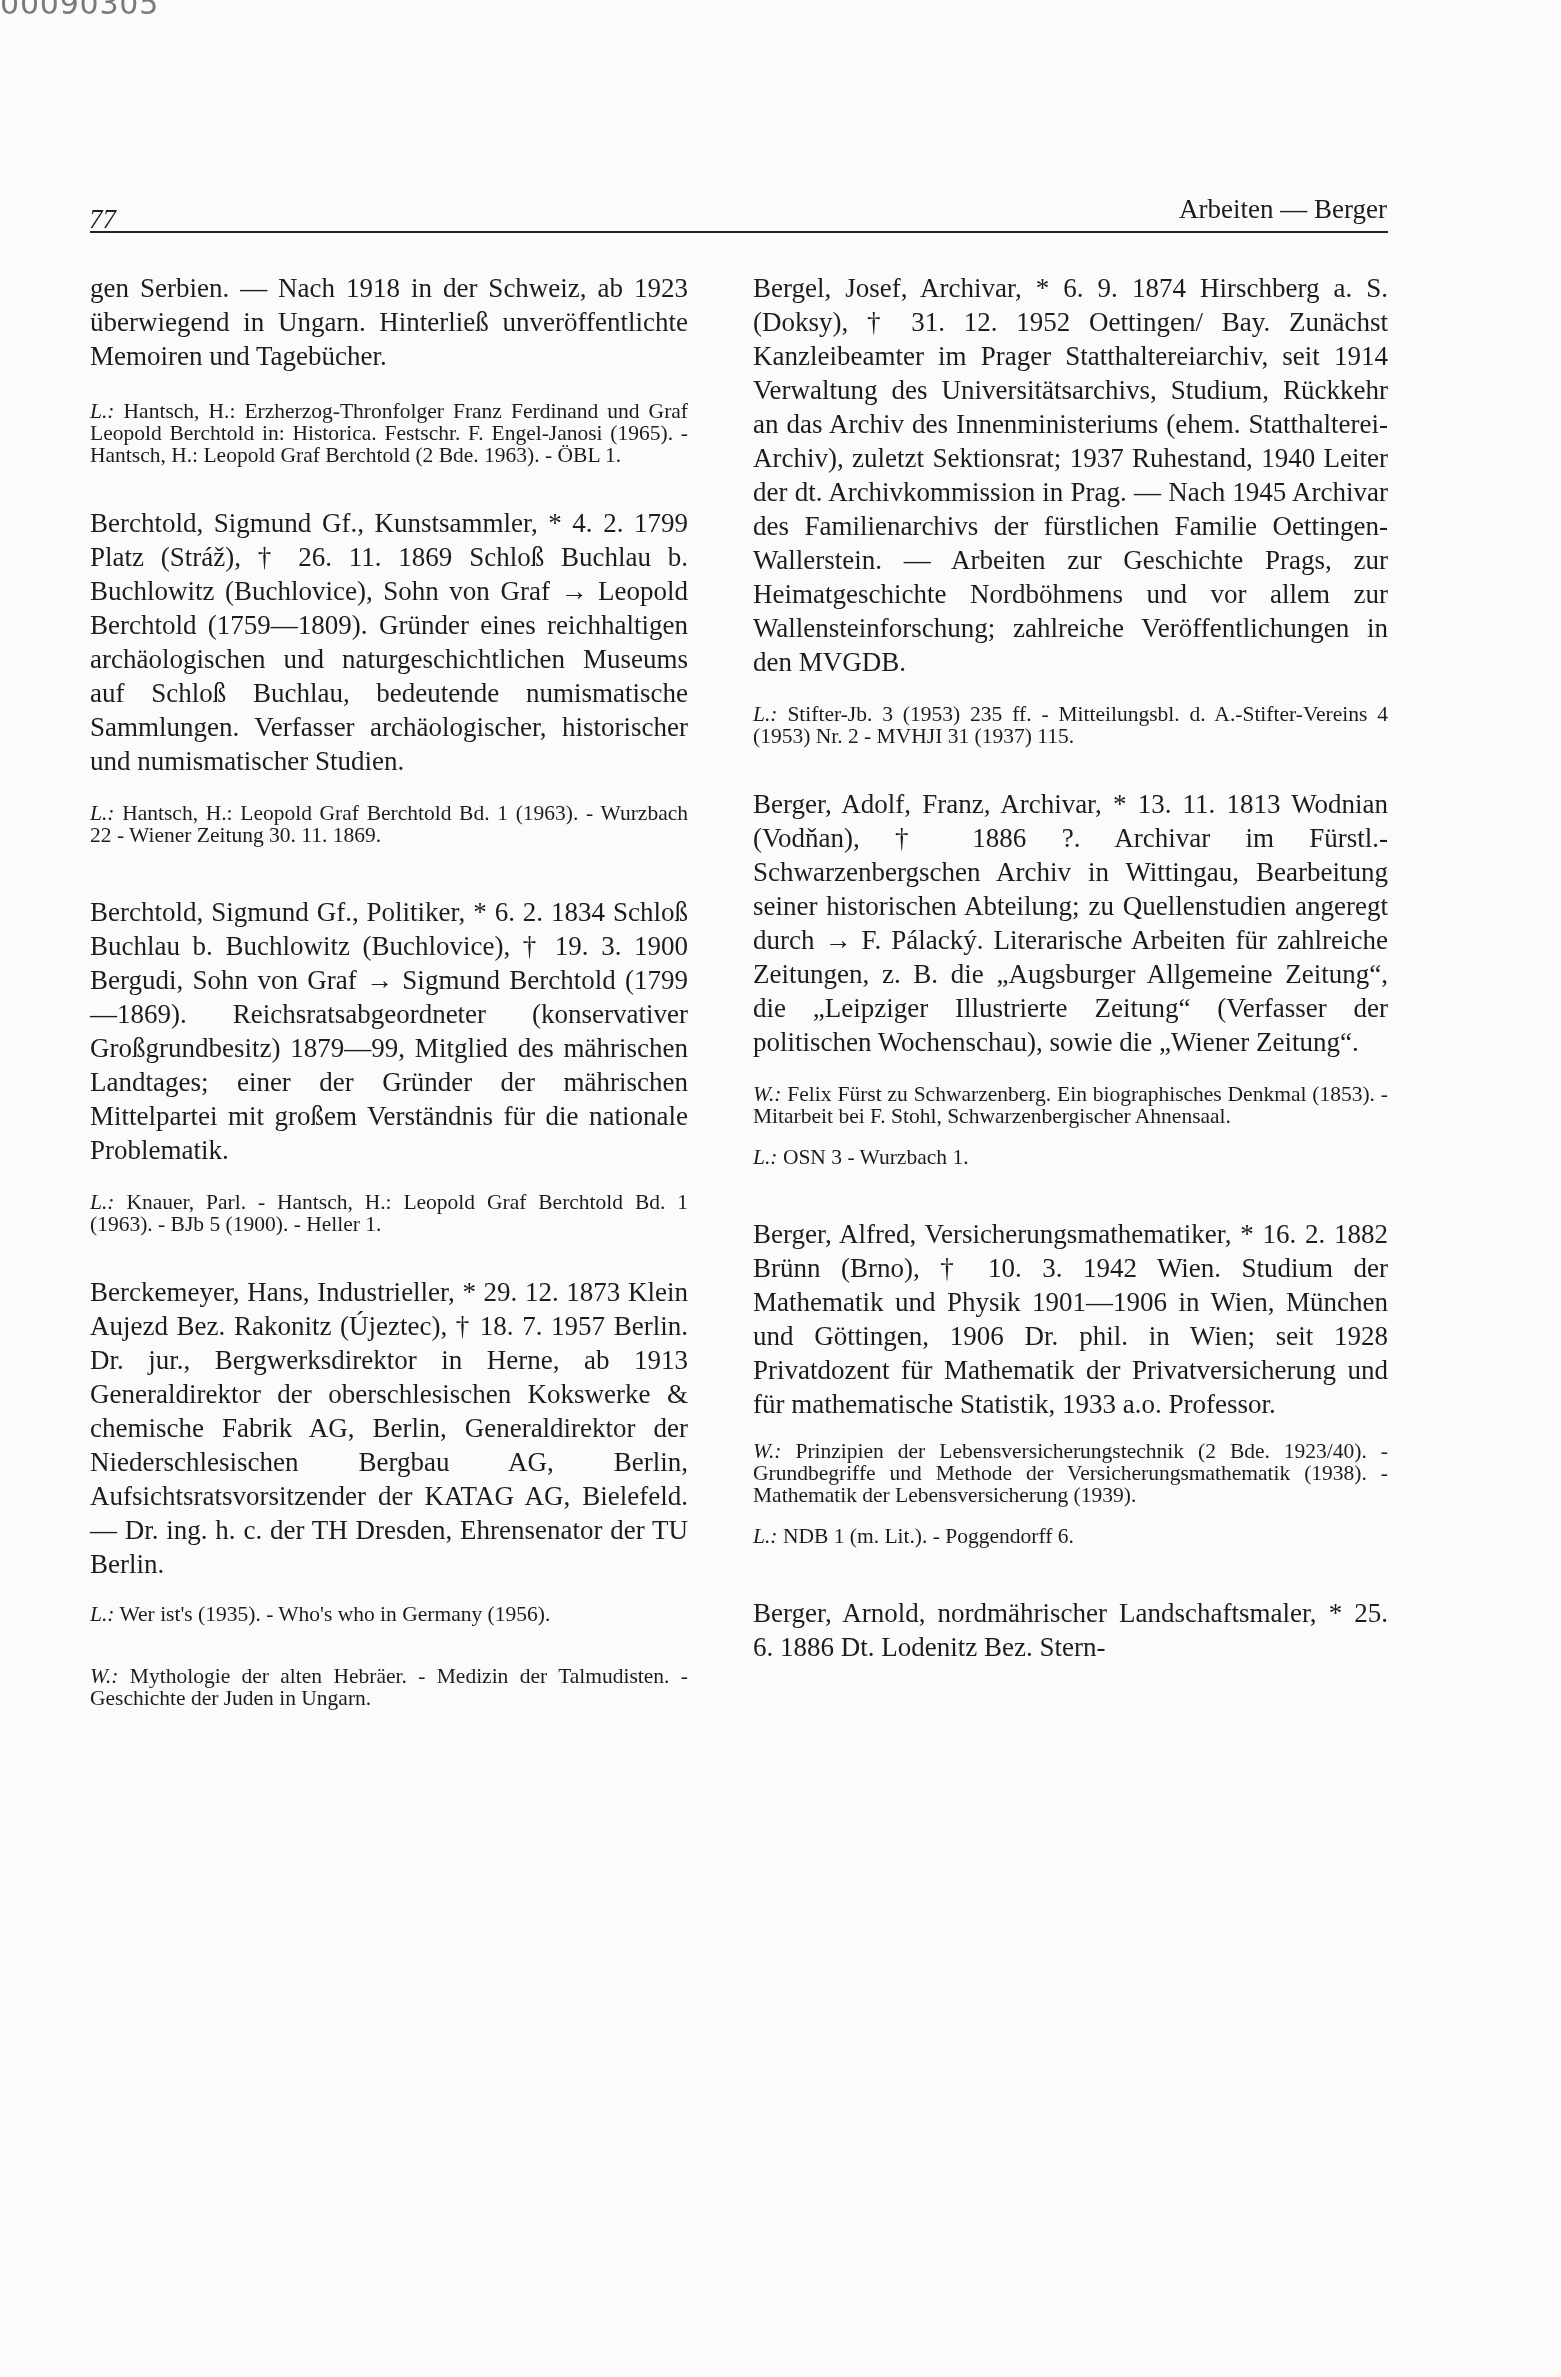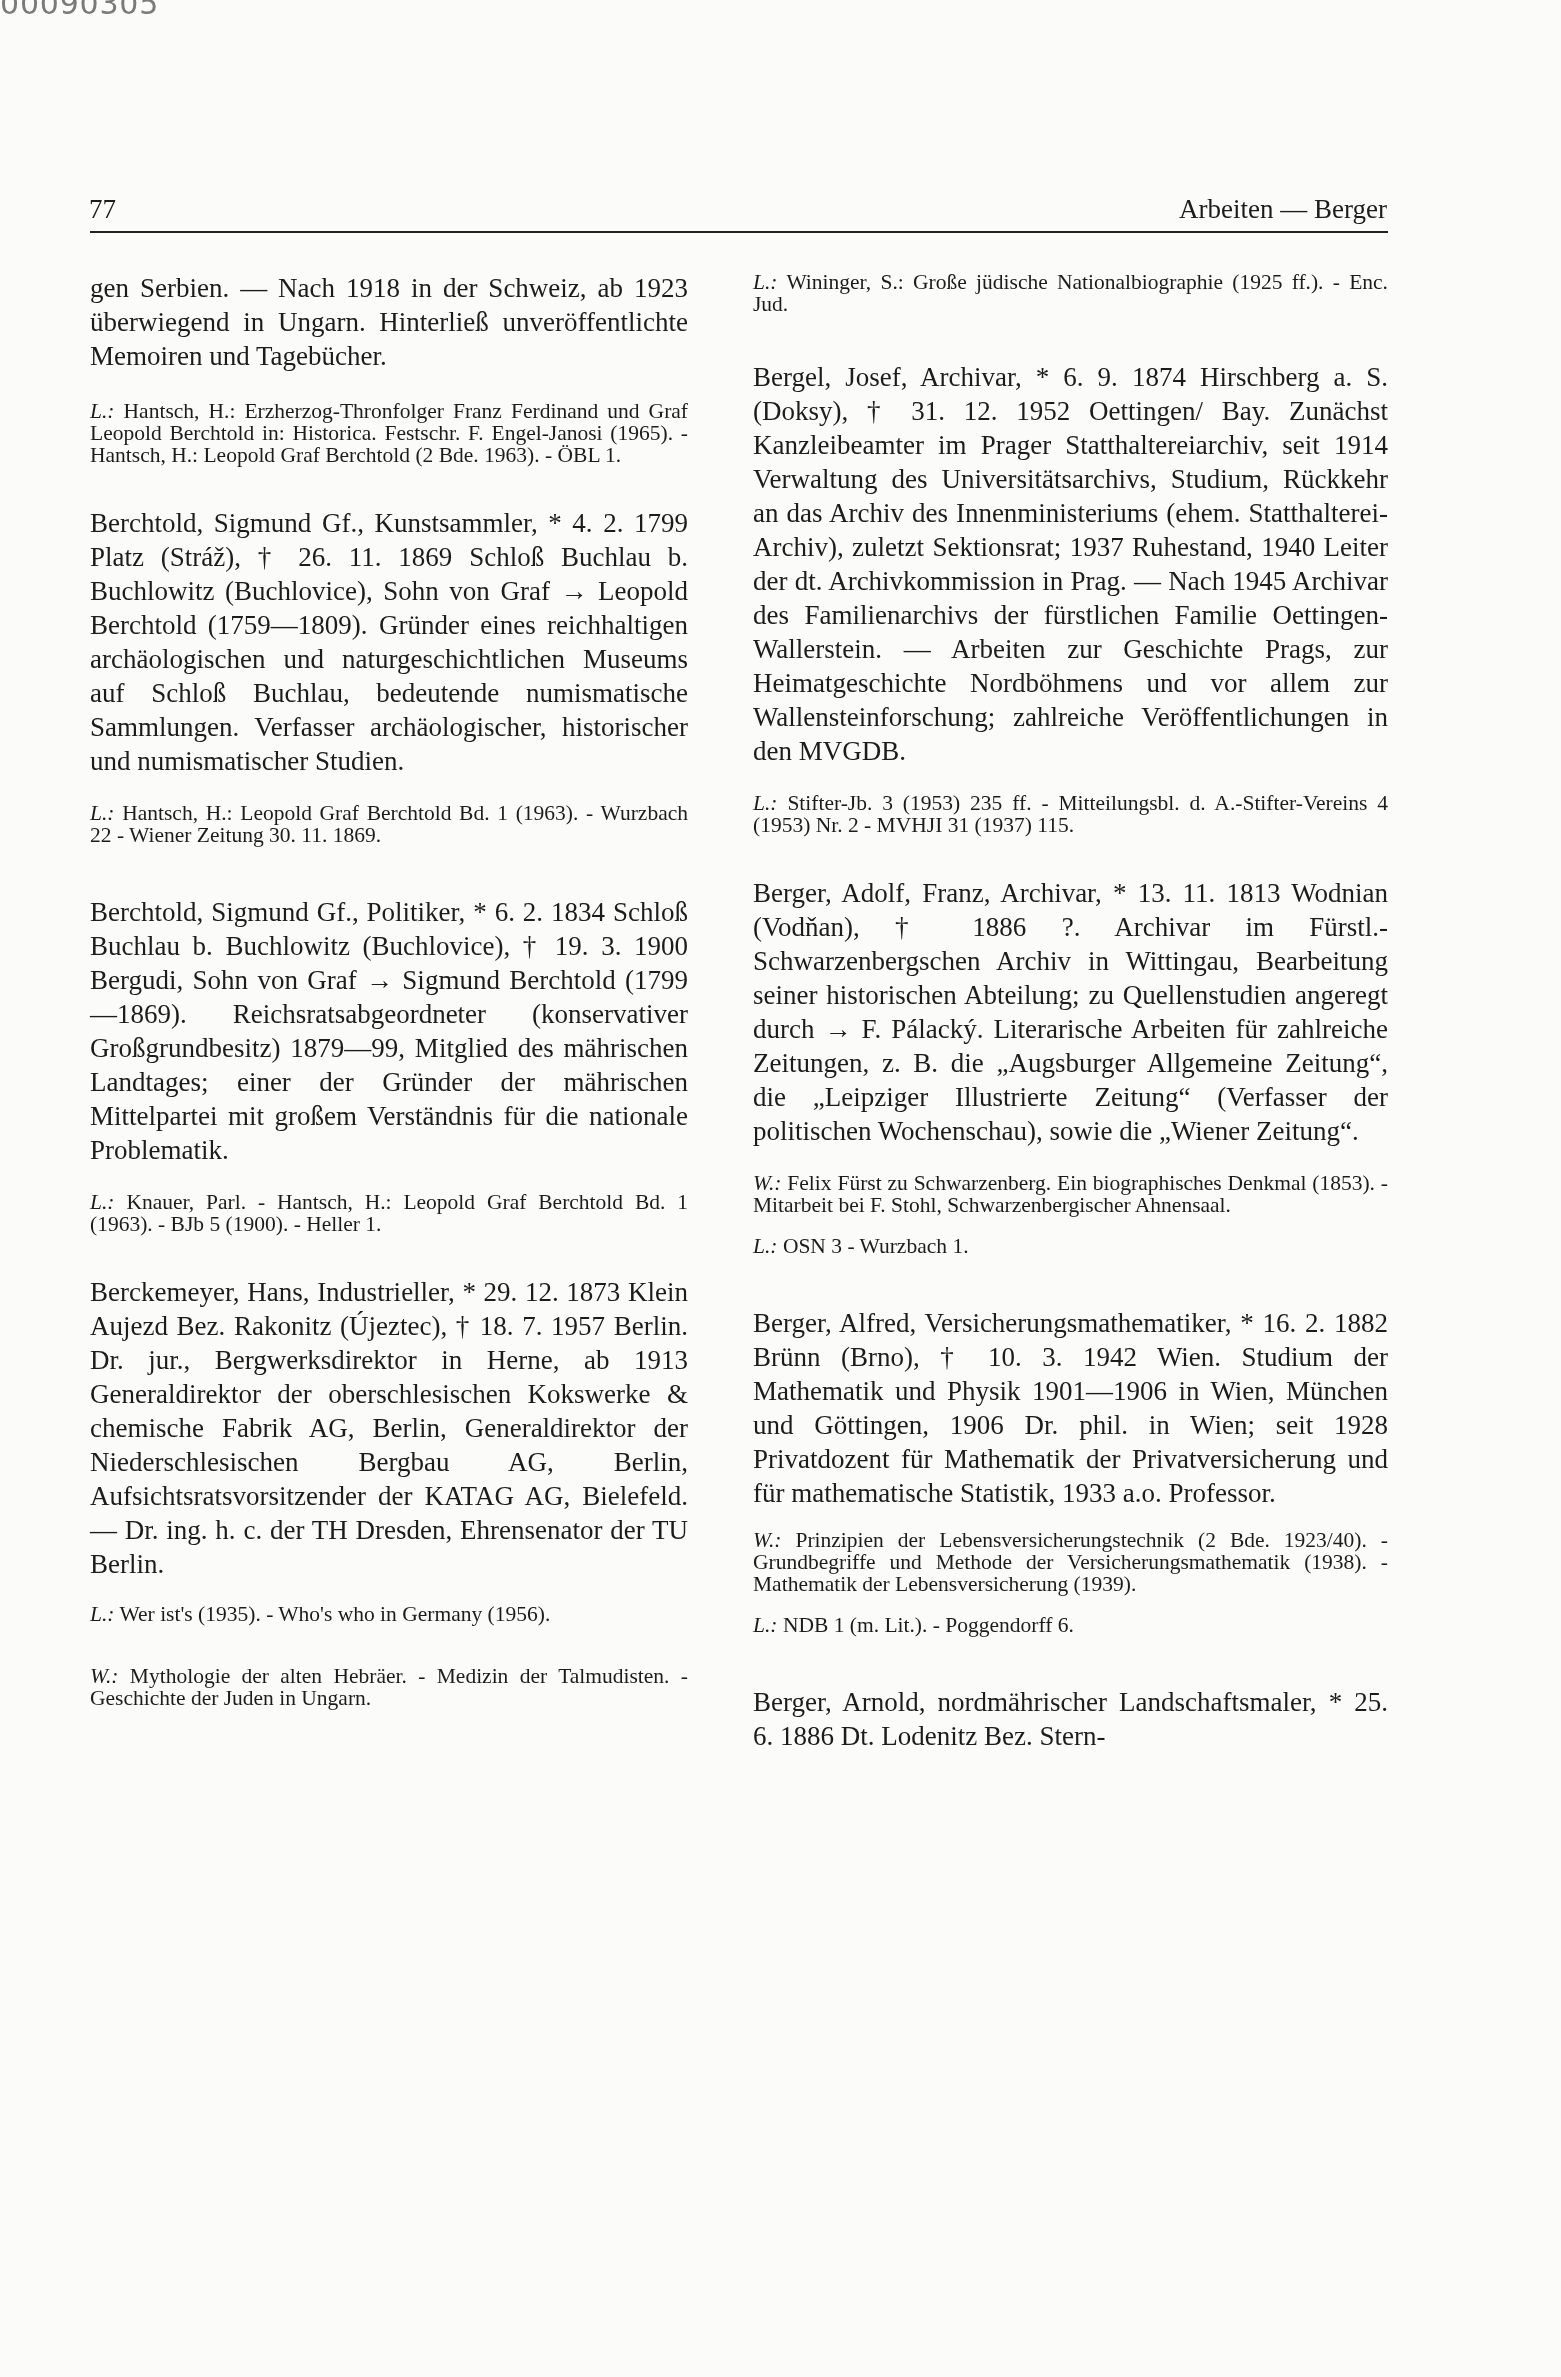--- a/index.html
+++ b/index.html
@@ -4,21 +4,21 @@
 <style>
   html, body { margin:0; padding:0; }
   body {
     width:1561px; height:2377px; background:#fbfbfa; position:relative; overflow:hidden;
     font-family:"Liberation Serif","DejaVu Serif",serif; color:#1c1c1c;
   }
   .scan-id {
     position:absolute; left:0; top:-14.3px; font-family:"DejaVu Sans",sans-serif;
     font-size:30px; color:#7a7a7a; letter-spacing:0.8px;
   }
-  .page-num { position:absolute; left:89px; top:194px; font-size:27px; }
+  .page-num { position:absolute; left:89px; top:204px; font-size:27px; font-style:italic; }
   .running-head { position:absolute; right:174px; top:194px; font-size:27px; }
   .head-rule { position:absolute; left:90px; top:231px; width:1298px; height:2.4px; background:#222; }
   .col { position:absolute; top:271px; }
   .col-left { left:90px; width:598px; }
   .col-right { left:753px; width:635px; }
   .entry { font-size:27px; line-height:34px; text-align:justify; hyphens:manual; margin:0 0 16px 0; }
   .entry .lemma { font-weight:normal; letter-spacing:0; }
   .lit { font-size:21.5px; line-height:22px; text-align:justify; margin:0 0 40px 0; }
   .lit.tight { margin-bottom:19px; }
   .lit .tag { font-style:italic; }
@@ -61,24 +61,20 @@
     <span class="tag">L.:</span>
     <span>Wer ist's (1935). - Who's who in Germany (1956).</span>
   </p>
   <p class="lit" style="margin-top:22px">
     <span class="tag">W.:</span>
     <span>Mythologie der alten Hebräer. - Medizin der Talmudisten. - Geschichte der Juden in Ungarn.</span>
   </p>
 </div>
 
 <div class="col col-right">
-  <p class="lit" style="margin-bottom:45px">
-    <span class="tag">L.:</span>
-    <span>Wininger, S.: Große jüdische Nationalbiographie (1925 ff.). - Enc. Jud.</span>
-  </p>
   <p class="entry">
     <span class="lemma">Bergel,</span><span> Josef, Archivar, * 6. 9. 1874 Hirschberg a. S. (Doksy), † 31. 12. 1952 Oettingen/ Bay. Zunächst Kanzleibeamter im Prager Statthaltereiarchiv, seit 1914 Verwaltung des Universitätsarchivs, Studium, Rückkehr an das Archiv des Innenministeriums (ehem. Statthalterei-Archiv), zuletzt Sektionsrat; 1937 Ruhestand, 1940 Leiter der dt. Archivkommission in Prag. — Nach 1945 Archivar des Familienarchivs der fürstlichen Familie Oettingen-Wallerstein. — Arbeiten zur Geschichte Prags, zur Heimatgeschichte Nordböhmens und vor allem zur Wallensteinforschung; zahlreiche Veröffentlichungen in den MVGDB.</span>
   </p>
   <p class="lit" style="margin-top:24px">
     <span class="tag">L.:</span>
     <span>Stifter-Jb. 3 (1953) 235 ff. - Mitteilungsbl. d. A.-Stifter-Vereins 4 (1953) Nr. 2 - MVHJI 31 (1937) 115.</span>
   </p>
   <p class="entry" style="margin-top:33px">
     <span class="lemma">Berger,</span><span> Adolf, Franz, Archivar, * 13. 11. 1813 Wodnian (Vodňan), † 1886 ?. Archivar im Fürstl.-Schwarzenbergschen Archiv in Wittingau, Bearbeitung seiner historischen Abteilung; zu Quellenstudien angeregt durch → F. Pálacký. Literarische Arbeiten für zahlreiche Zeitungen, z. B. die „Augsburger Allgemeine Zeitung“, die „Leipziger Illustrierte Zeitung“ (Verfasser der politischen Wochenschau), sowie die „Wiener Zeitung“.</span>
   </p>

